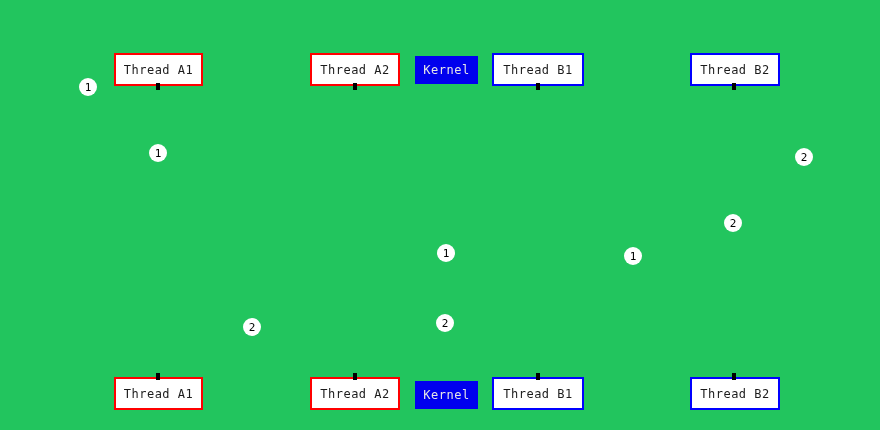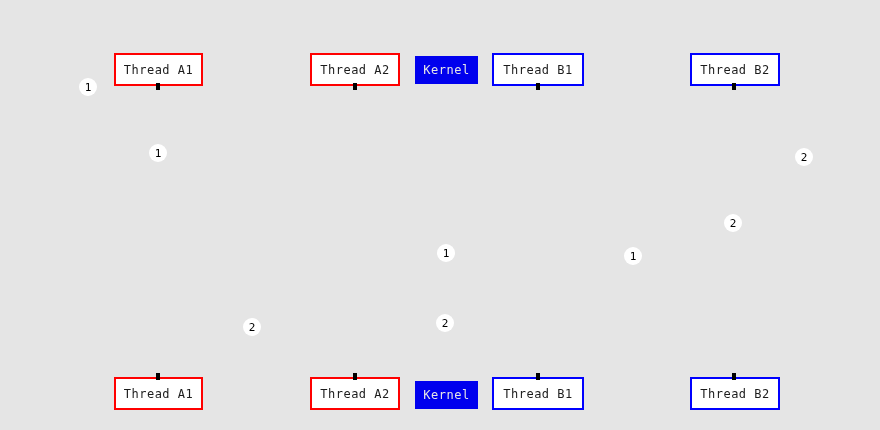--- a/index.html
+++ b/index.html
@@ -15,21 +15,21 @@
   .notch{position:absolute;width:4px;height:7px;background:#000;z-index:3;}
   .badge{
     position:absolute;width:18px;height:18px;border-radius:50%;
     background:#fff;color:#000;display:flex;align-items:center;justify-content:center;
     font-size:11px;line-height:1;z-index:4;
   }
 </style>
 </head>
 <body>
 
-<div class="stage" style="background: #e5e5e5;">
+<div class="stage" style="background: #22c55e;">
     <div class="pbox" style="left: 114px; top: 53px; width: 89px; height: 33px; border-color: rgb(255, 0, 0); background: rgb(255, 255, 255); color: rgb(28, 28, 28);">
       <span>Thread A1</span>
     </div>
     <div class="notch" style="left: 156px; top: 83px;"></div>
     <div class="pbox" style="left: 114px; top: 377px; width: 89px; height: 33px; border-color: rgb(255, 0, 0); background: rgb(255, 255, 255); color: rgb(28, 28, 28);">
       <span>Thread A1</span>
     </div>
     <div class="notch" style="left: 156px; top: 373px;"></div>
     <div class="pbox" style="left: 310px; top: 53px; width: 90px; height: 33px; border-color: rgb(255, 0, 0); background: rgb(255, 255, 255); color: rgb(28, 28, 28);">
       <span>Thread A2</span>

